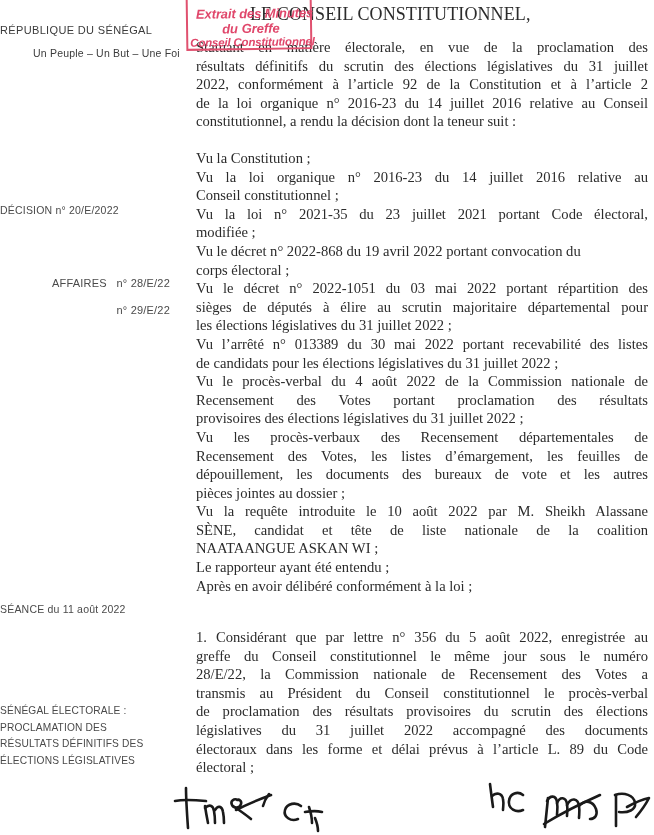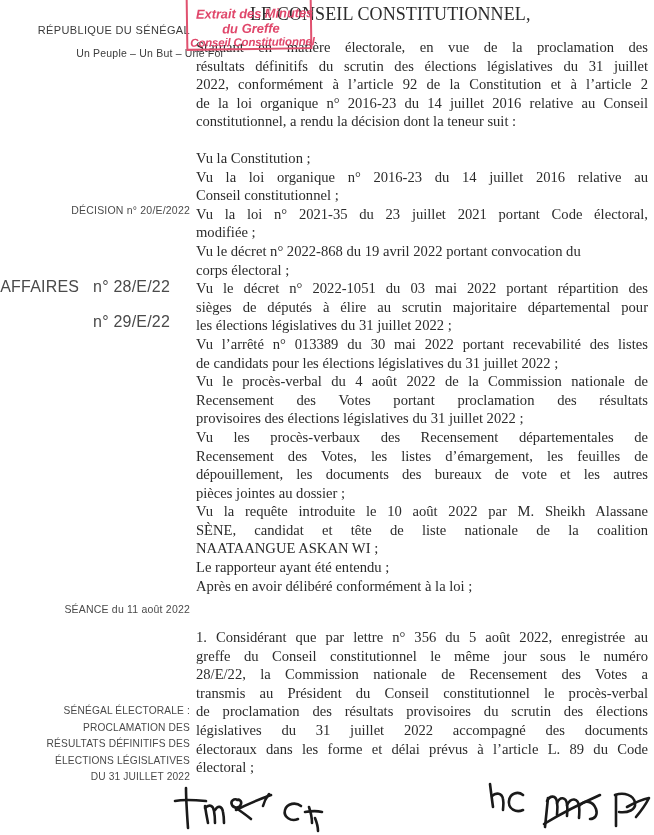--- a/index.html
+++ b/index.html
@@ -21,21 +21,21 @@
   .margin-col {
     position: absolute;
     left: 0;
     top: 0;
     width: 190px;
     height: 835px;
   }
   .margin-block {
     position: absolute;
     width: 190px;
-    text-align: right;
+    text-align: left;
     font-family: "Liberation Sans", sans-serif;
     font-size: 10.5px;
     letter-spacing: 0.2px;
     color: #4a4a4a;
     line-height: 1.55;
   }
   .republic {
     top: 22px;
     font-size: 11px;
     letter-spacing: 0.35px;
@@ -48,21 +48,21 @@
     color: #3b3b3b;
     margin-left: 33px;
   }
   .decision-no {
     top: 202px;
     font-size: 10.5px;
     color: #4a4a4a;
   }
   .affaires {
     top: 275px;
-    font-size: 16px;
+    font-size: 11px;
     color: #4a4a4a;
     text-align: right;
     width: 170px;
     left: 0;
   }
   .affaires .aff-line1 { display: block; }
   .affaires .aff-line2 { display: block; margin-top: 10px; }
   .seance {
     top: 601px;
     font-size: 10.5px;
@@ -193,21 +193,20 @@
       </span>
     </div>
 
     <div class="margin-block seance">SÉANCE du 11 août 2022</div>
 
     <div class="margin-block matiere">
       <span>SÉNÉGAL ÉLECTORALE :</span>
       <span>PROCLAMATION DES</span>
       <span>RÉSULTATS DÉFINITIFS DES</span>
       <span>ÉLECTIONS LÉGISLATIVES</span>
-      <span>DU 31 JUILLET 2022</span>
     </div>
   </div>
 
   <div class="body-col">
 
     <div class="court-title">LE CONSEIL CONSTITUTIONNEL,</div>
 
     <div class="para p-intro">
       <span class="jline">Statuant en matière électorale, en vue de la proclamation des</span>
       <span class="jline">résultats définitifs du scrutin des élections législatives du 31 juillet</span>

